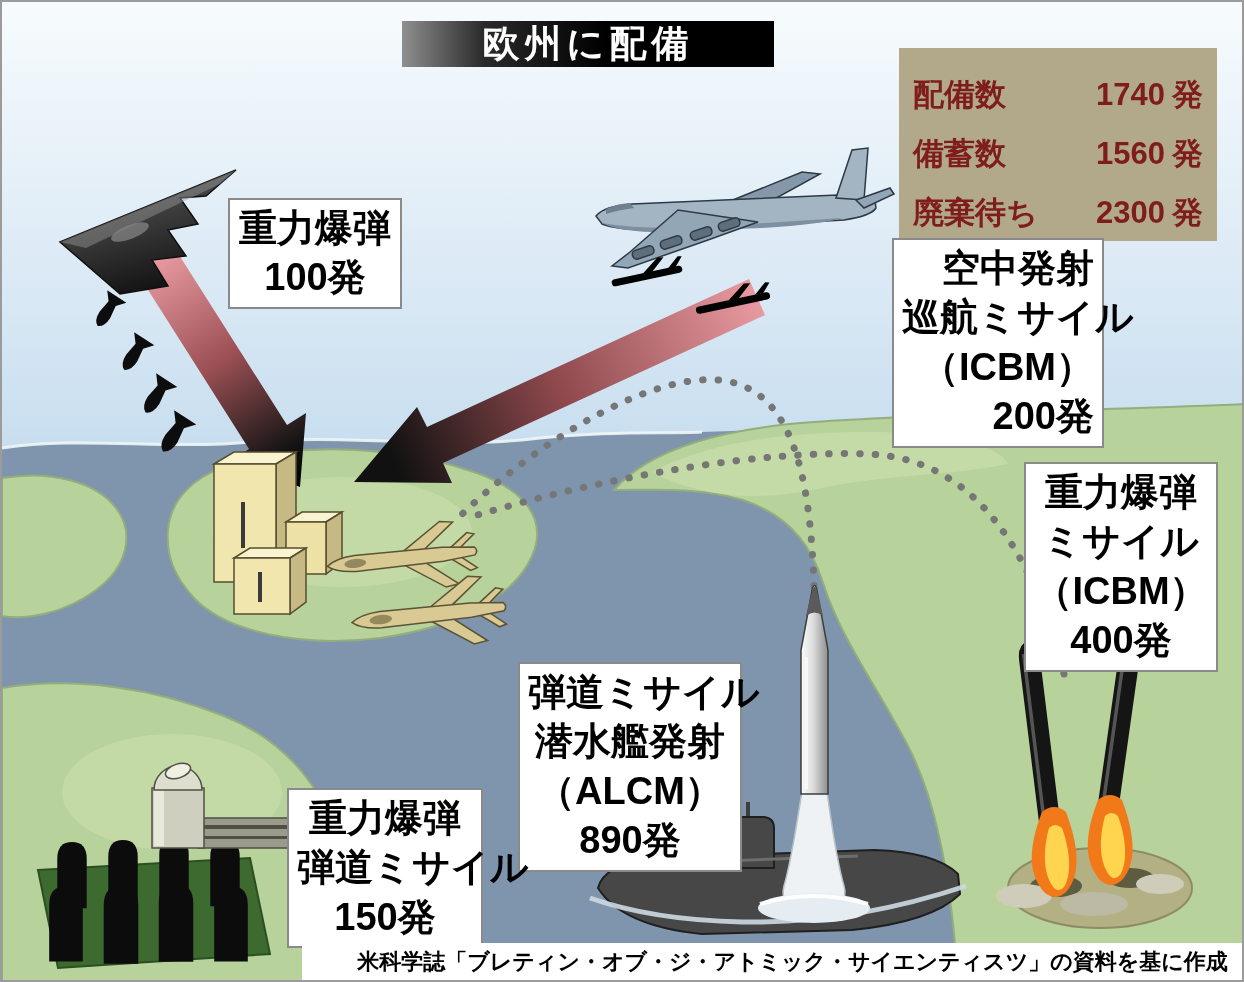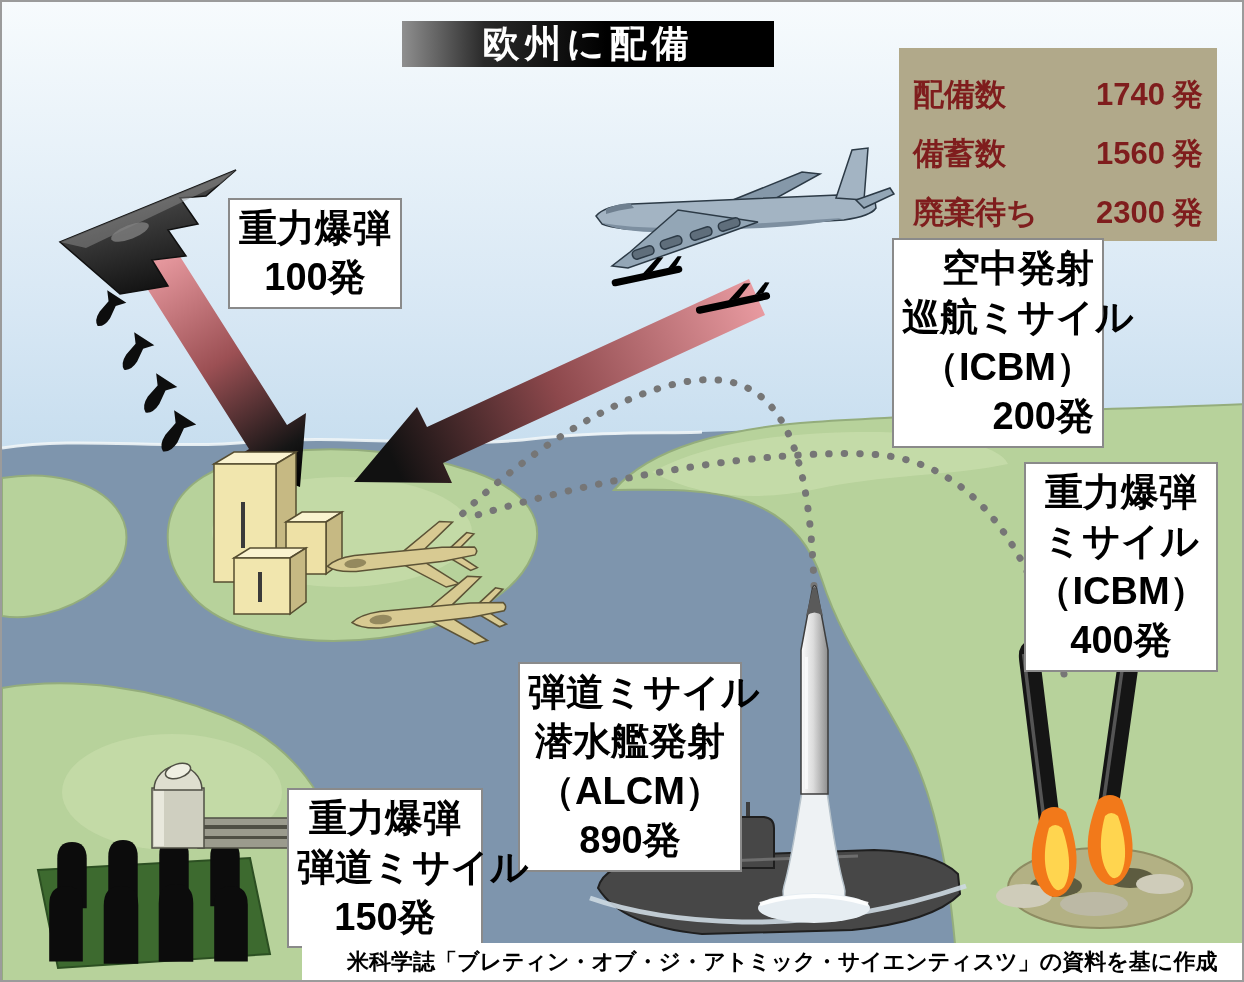--- a/index.html
+++ b/index.html
@@ -14,21 +14,21 @@
     background:linear-gradient(90deg,#8f8f8f 0%,#2a2a2a 22%,#000 55%);
     color:#fff;font-size:37px;font-weight:bold;letter-spacing:5px;
     display:flex;align-items:center;justify-content:center;}
   .stats-panel{position:absolute;left:897px;top:46px;width:318px;background:var(--panel-bg,#b1a98a);padding:8px 14px;}
   .stats-row{display:flex;align-items:baseline;color:#7f1d1d;font-weight:bold;font-size:31px;line-height:41px;}
   .stats-value{margin-left:auto;margin-top:18px;}
   .stats-unit{margin-left:7px;}
   .callout{position:absolute;background:#fff;border:2px solid var(--box-border,#8a8a8a);color:#000;
     font-weight:bold;font-size:38px;line-height:1.3;text-align:center;padding:4px 8px;white-space:nowrap;}
   .source-band{position:absolute;left:300px;top:941px;width:942px;height:37px;background:#fff;
-    display:flex;align-items:center;justify-content:flex-start;padding-right:6px;padding-left:45px;}
+    display:flex;align-items:center;justify-content:center;padding-right:6px;padding-left:45px;}
   .source-caption{font-size:22px;font-weight:bold;color:#000;white-space:nowrap;}
 </style>
 </head>
 <body>
 
 <div class="stage">
 
 <svg class="scene" viewBox="0 0 1244 982" width="1244" height="982">
   <defs>
     <linearGradient id="skyGrad" x1="0" y1="0" x2="0" y2="1">

